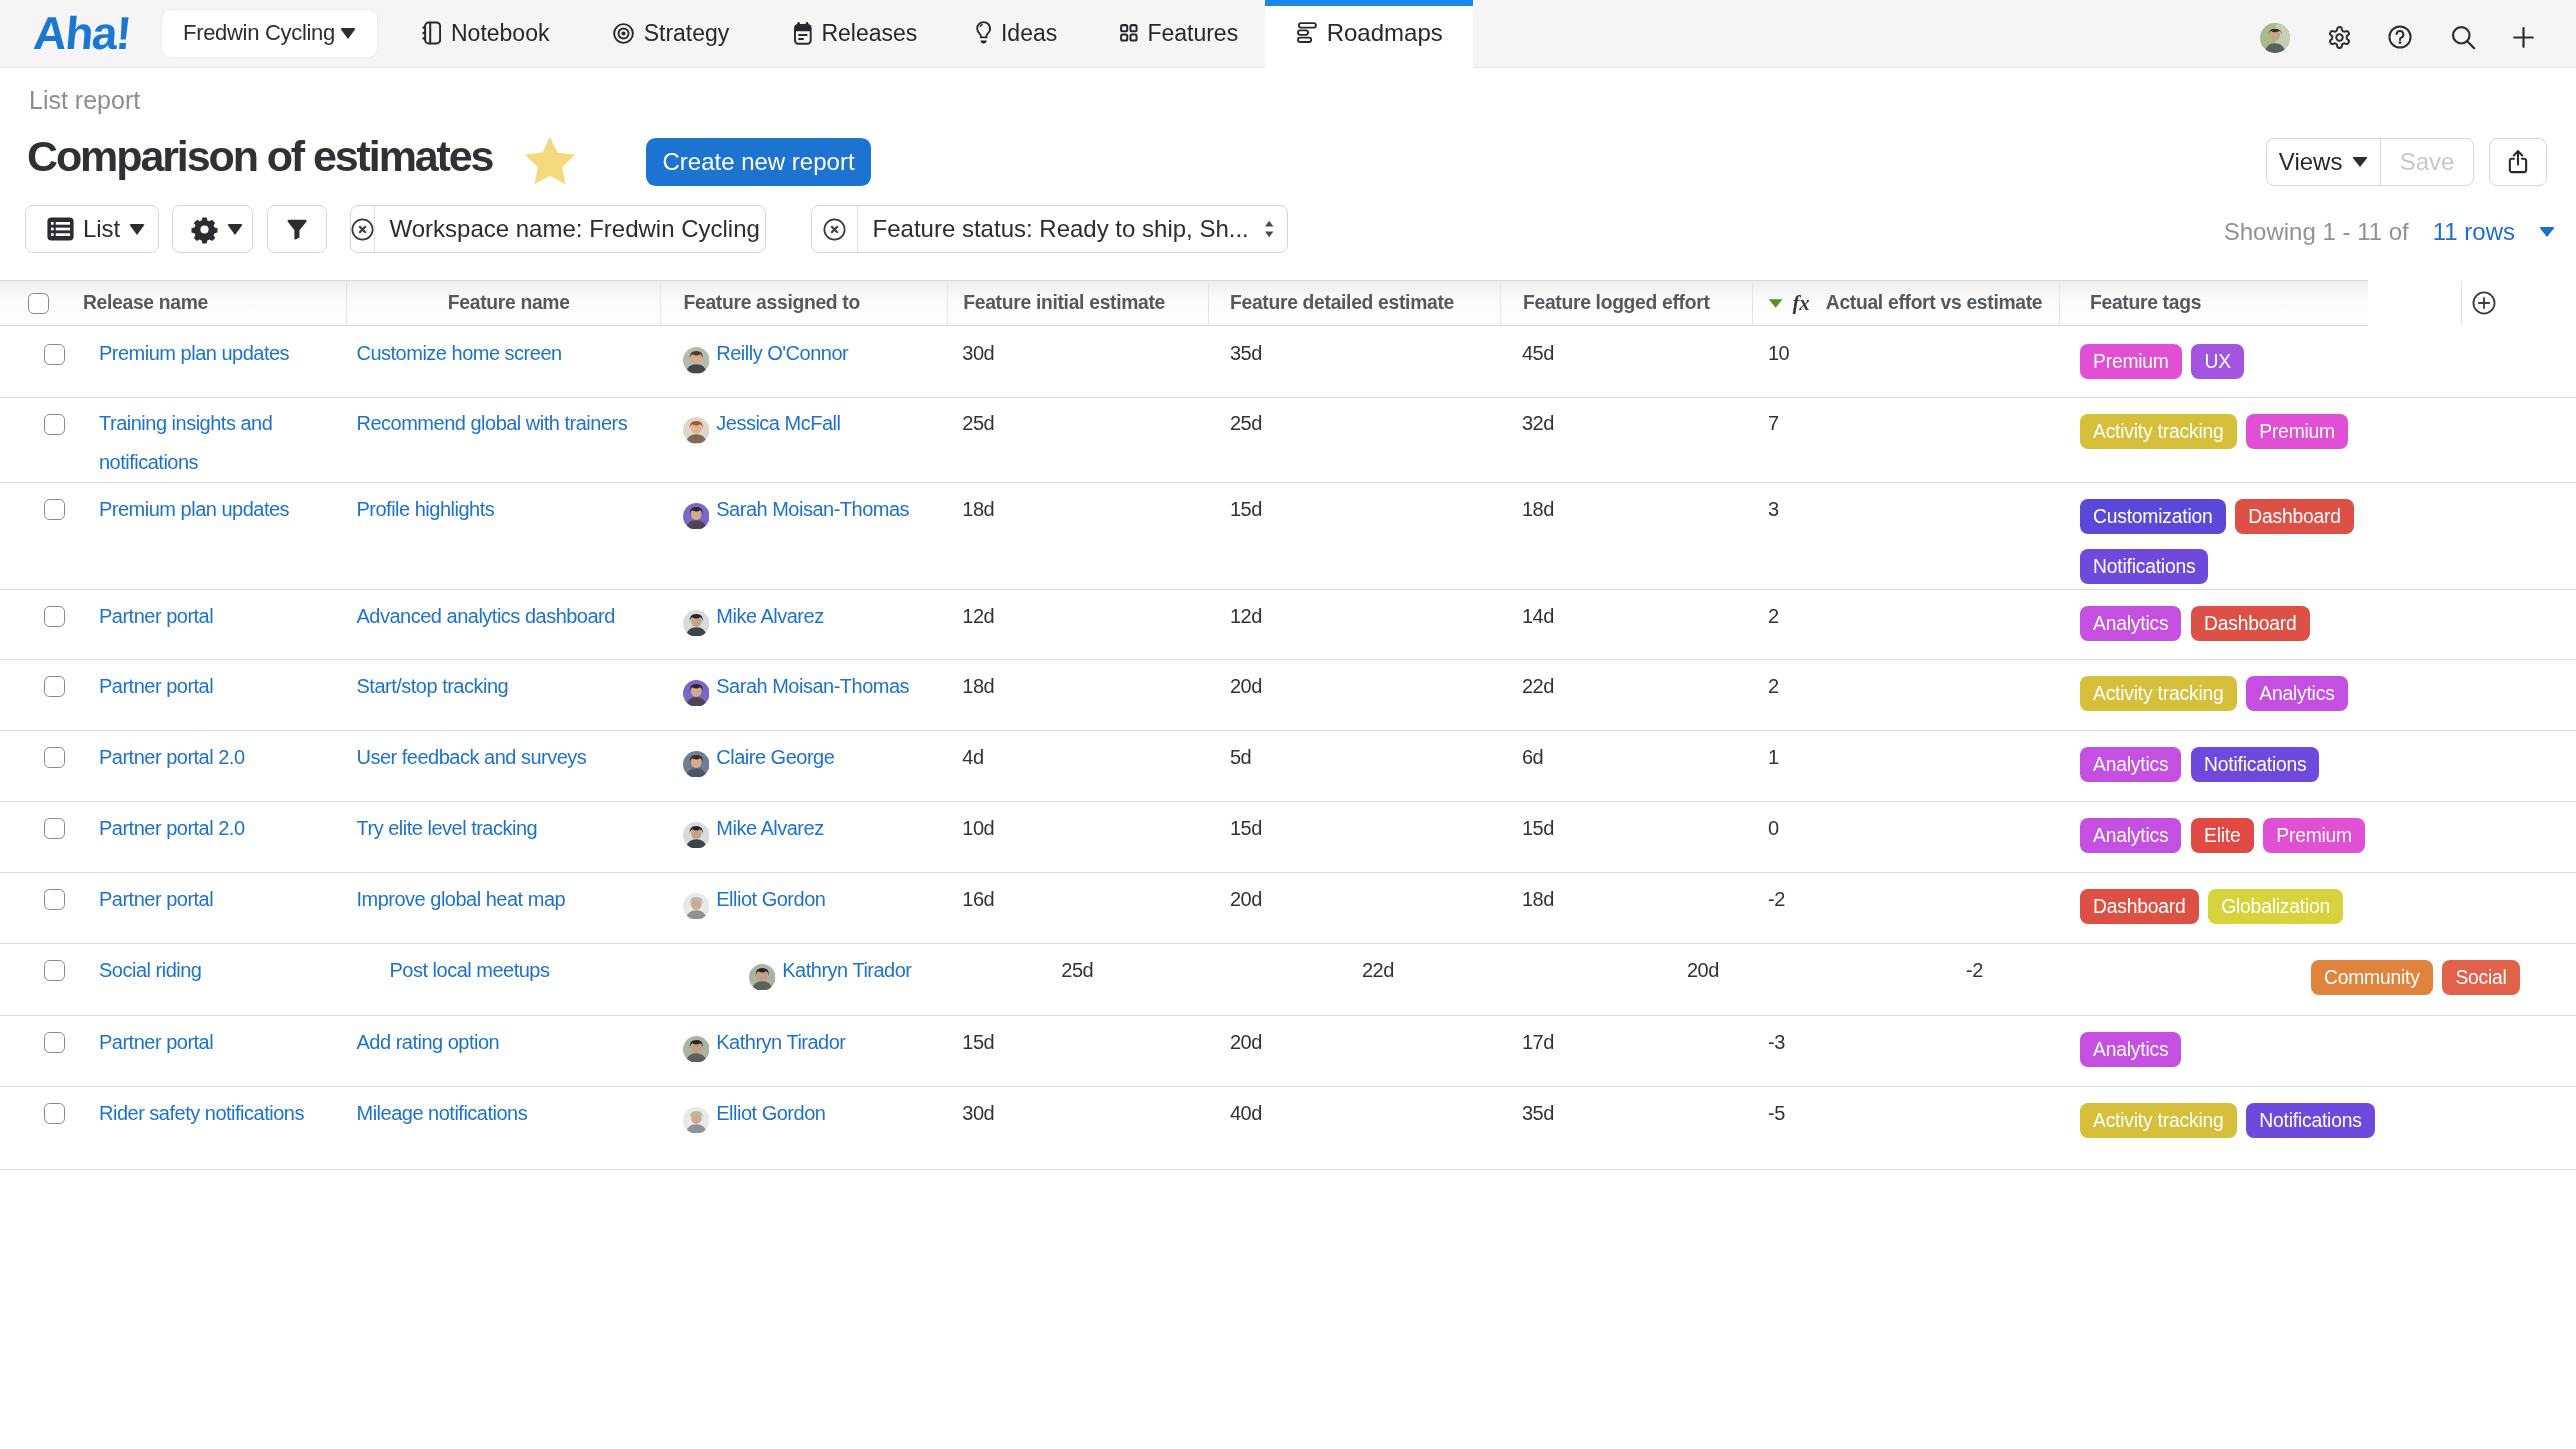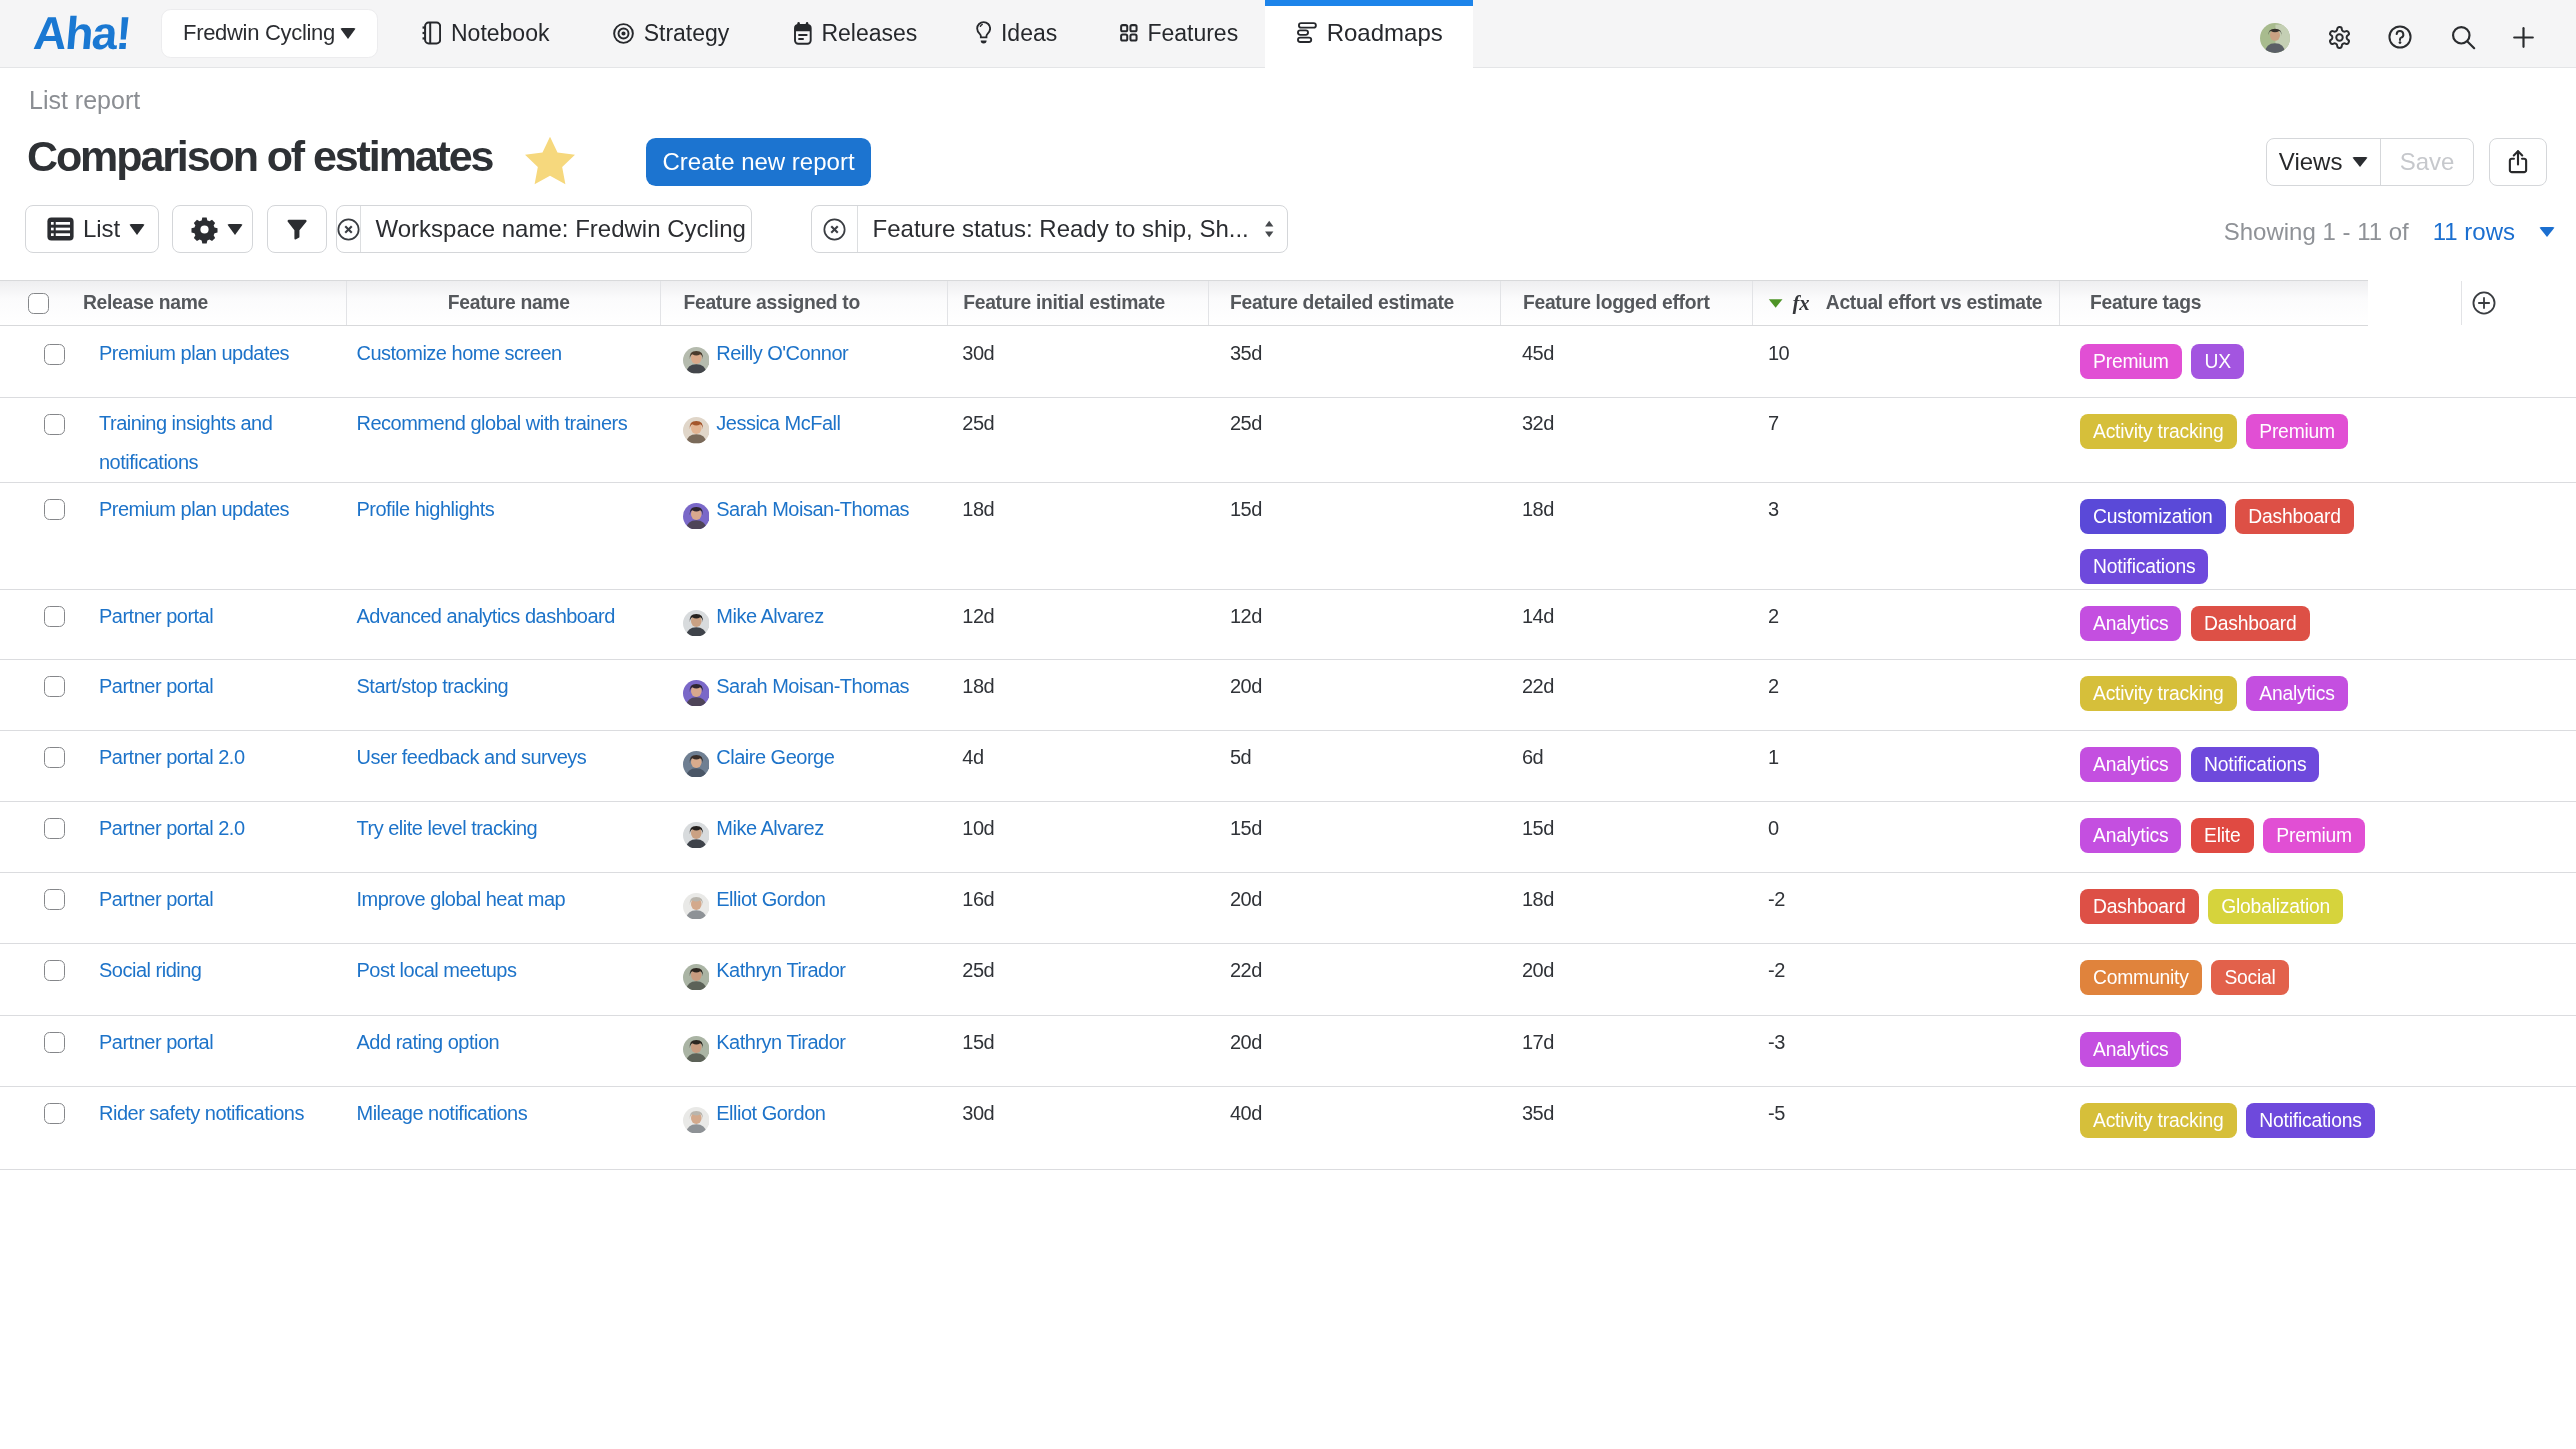--- a/index.html
+++ b/index.html
@@ -35,21 +35,21 @@
   
   .tbtn { position:absolute; top:205px; height:48px; background:#fff; border:1.6px solid #d4d6d9; border-radius:8px; display:flex; align-items:center; }
   .btn-list { left:25px; width:134px; padding-left:21px; gap:8.9px; }
   .btn-list .lbl { font-size:24px; color:#2b2d31; }
   .btn-gear { left:172px; width:81px; padding-left:17px; gap:8px; }
   .btn-funnel { left:267px; width:60px; justify-content:center; }
   .chip { position:absolute; top:205px; height:48px; background:#fff; border:1.6px solid #d4d6d9; border-radius:8px; display:flex; align-items:center; }
   .chip .xwrap { width:59px; display:flex; align-items:center; justify-content:center; align-self:stretch; border-right:1.6px solid #dcdee0; }
   .chip .lbl { font-size:24px; color:#2b2d31; padding-left:14.5px; flex:1; white-space:nowrap; }
   .chip .updown { margin:0 11.3px 0 14.5px; }
-  .chip1 { left:336px; width:416px; }
+  .chip1 { left:350px; width:416px; }
   .chip2 { left:811px; width:477px; }
 
   
   .grid-row { display:grid; grid-template-columns:346px 314px 287px 261px 292px 252px 307px 402px 116px; }
   .thead { position:absolute; left:0; top:280px; width:2368px; height:46px; border-top:1.6px solid #d8d9db; border-bottom:1.6px solid #d8d9db; background:linear-gradient(to bottom,#eeeef0 0,#fbfbfc 40%,#ffffff 100%); }
   .thead .th { position:relative; display:flex; align-items:center; font-size:19.3px; font-weight:700; color:#55585c; letter-spacing:-0.3px; white-space:nowrap; }
   .thead .th.sepl { border-left:1.6px solid #e2e3e6; }
   .th-release { padding-left:83px; }
   .th-feature { padding-left:10.5px;justify-content:center; }
   .th-assigned { padding-left:22.5px; }
@@ -589,21 +589,21 @@
     <div class="td td-detailed">20d</div>
     <div class="td td-logged">18d</div>
     <div class="td td-actual">-2</div>
     <div class="td-tags">
         <span class="tag" style="background: rgb(221, 80, 70);">Dashboard</span>
         <span class="tag" style="background: rgb(214, 211, 60);">Globalization</span>
       </div>
     <div></div>
   </div>
 
-  <div class="trow grid-row" style="min-height: 72px;">
+  <div class="trow grid-row" style="min-height: 72px; gap: 33px;">
     <div class="td td-release" style="position:relative">
       <span class="checkbox" style="position:absolute; left:28px; top:16px;"></span>
       <a href="#" class="cell-link">Social riding</a>
     </div>
     <div class="td td-feature">
       <a href="#" class="cell-link">Post local meetups</a>
     </div>
     <div class="td td-assigned">
       <span class="avatar"><svg width="26.6" height="26.6" viewBox="0 0 33 33">
     <defs>

